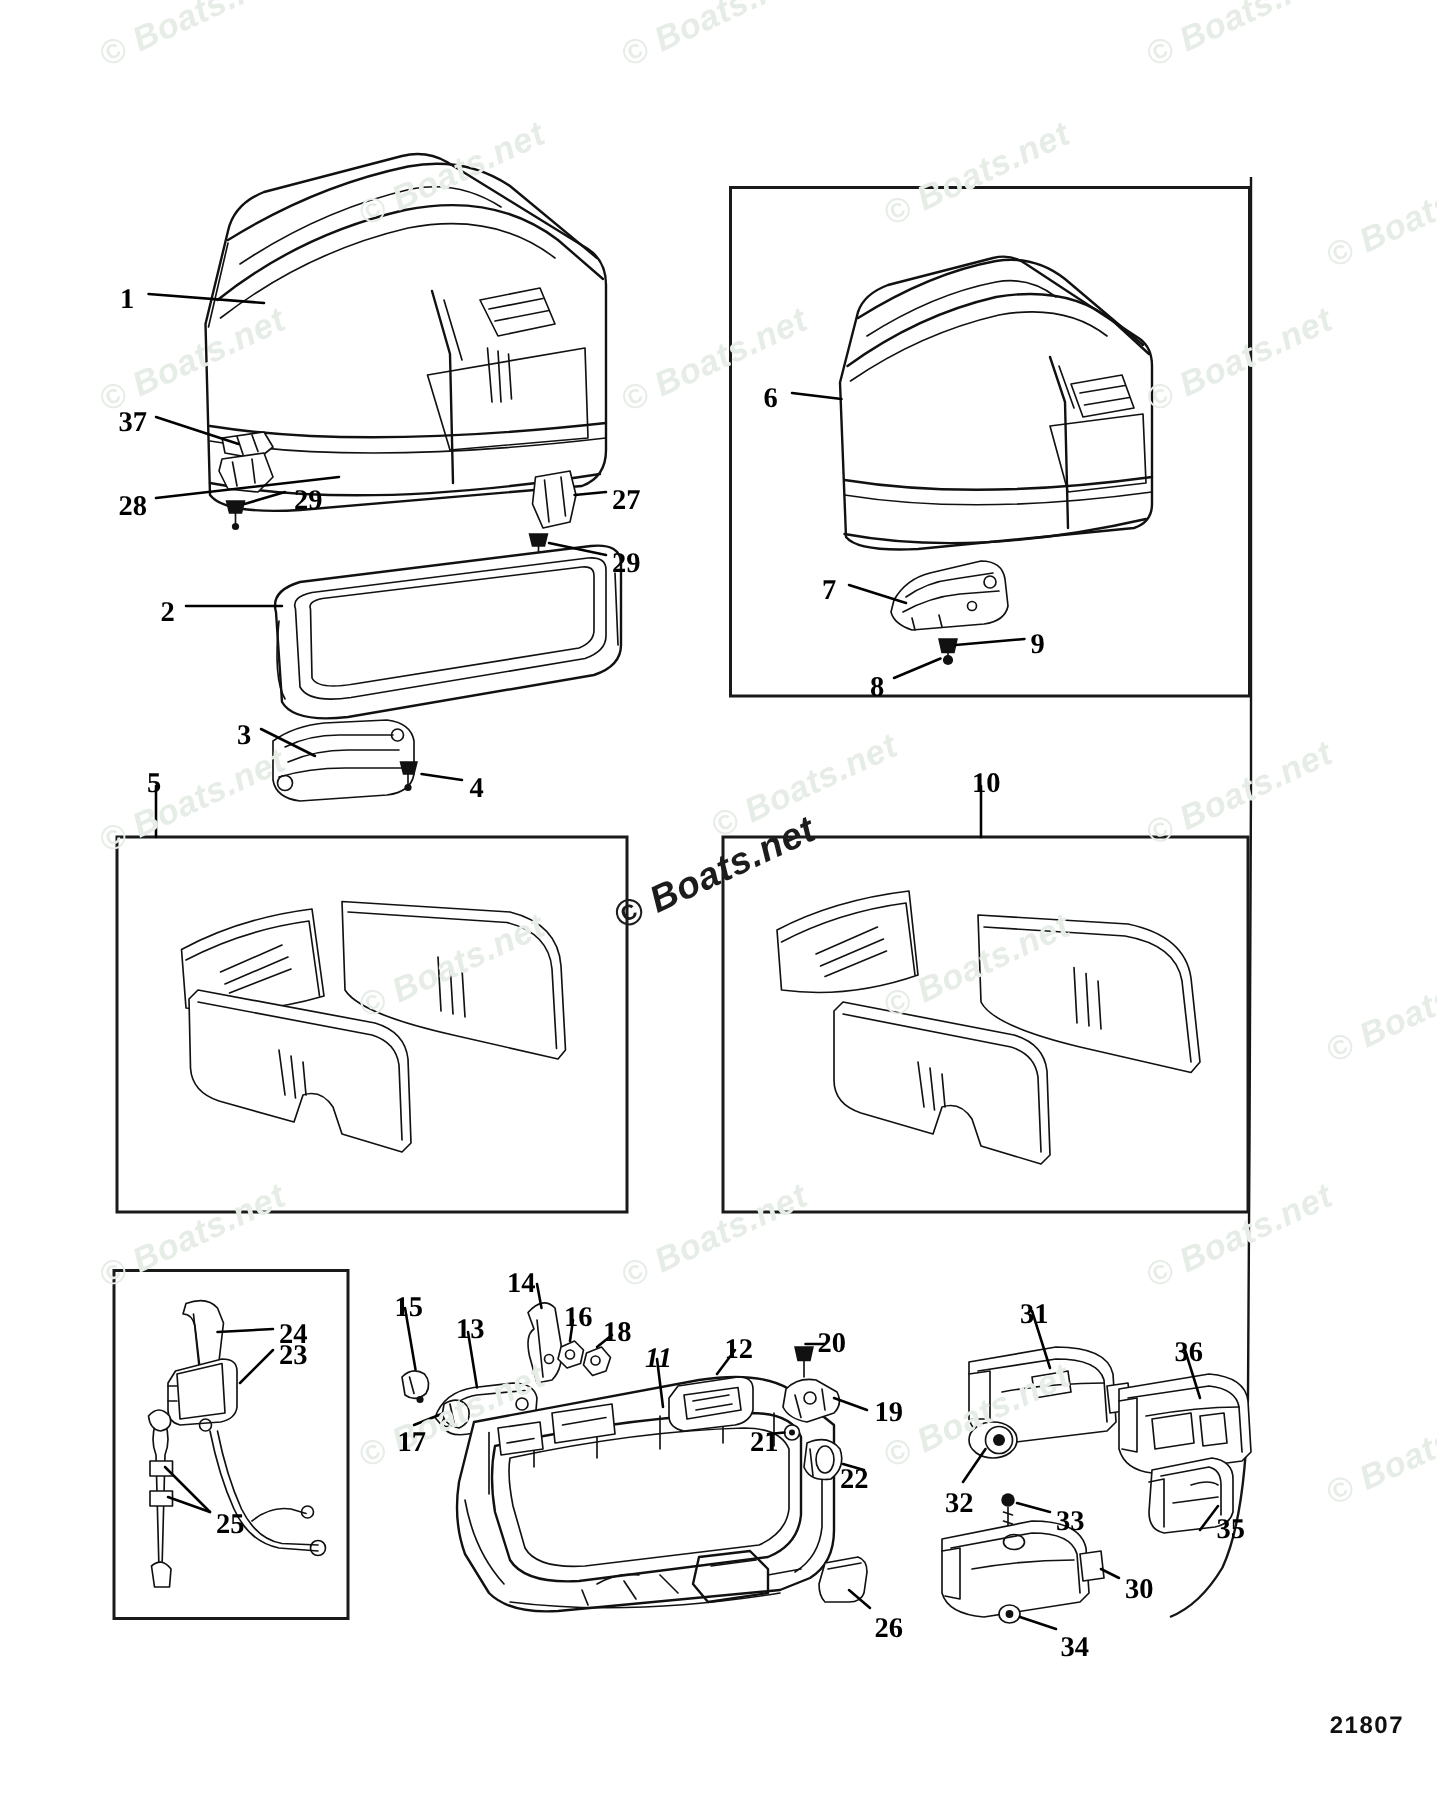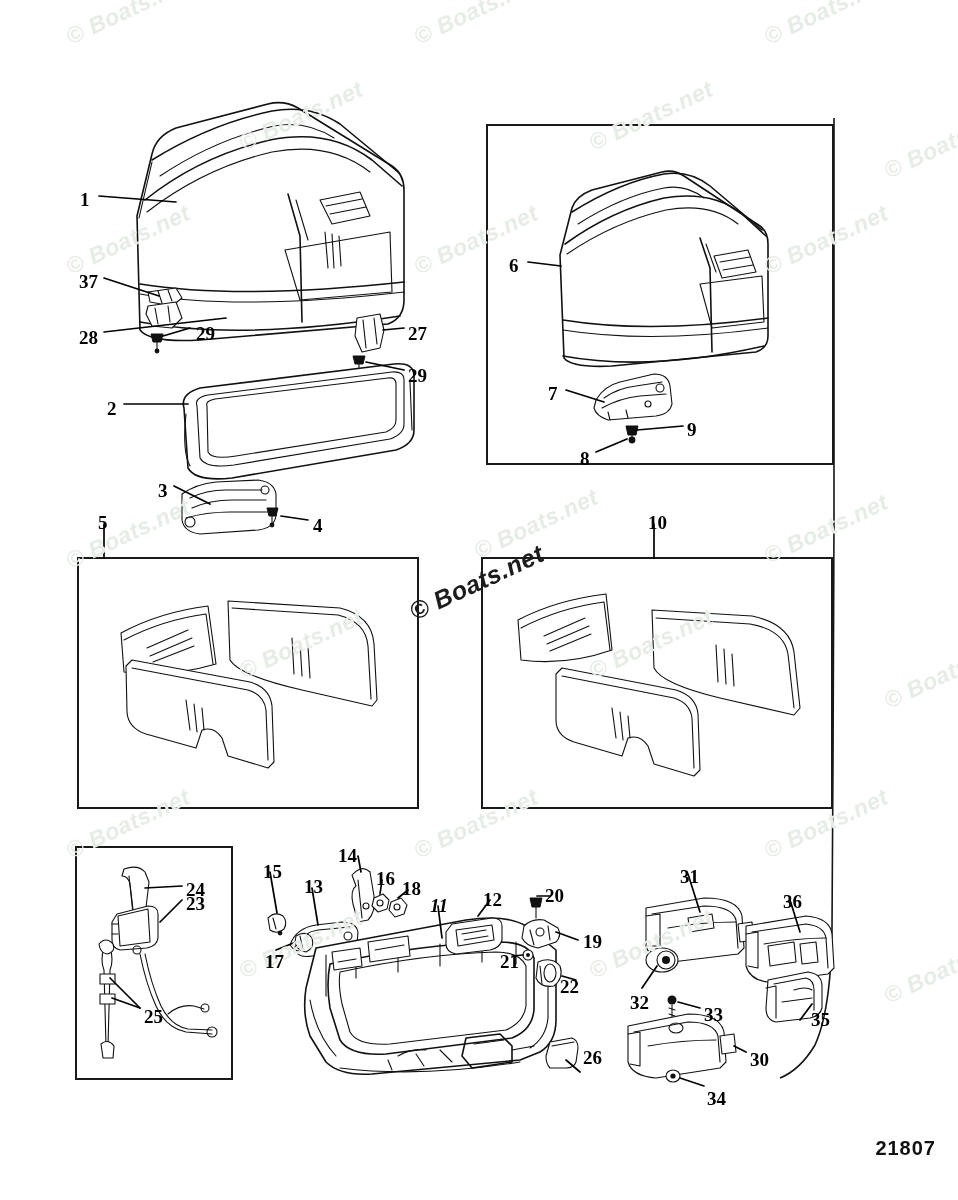--- a/index.html
+++ b/index.html
@@ -34,21 +34,21 @@
     color:#000;
     line-height:1;
     z-index:8;
     white-space:nowrap;
   }
 
   
   #diagram-id{
     position:absolute;right:22px;bottom:40px;
     font-family:"Liberation Sans", sans-serif;
-    font-weight:700;font-size:20px;color:#111;letter-spacing:1px;
+    font-weight:700;font-size:16px;color:#111;letter-spacing:1px;
     z-index:8;
   }
   .ink{fill:none;stroke:#111;stroke-width:1.6;stroke-linejoin:round;stroke-linecap:round;}
   .ink-thin{fill:none;stroke:#111;stroke-width:1.1;stroke-linejoin:round;stroke-linecap:round;}
   .lead{fill:none;stroke:#000;stroke-width:1.7;stroke-linecap:round;}
   .boxline{fill:none;stroke:#1a1a1a;stroke-width:2.0;}
   .fillw{fill:#ffffff;stroke:#111;stroke-width:1.6;stroke-linejoin:round;}
   .fillw-thin{fill:#ffffff;stroke:#111;stroke-width:1.1;stroke-linejoin:round;}
   .dark{fill:#111;stroke:#111;stroke-width:1;}
   .scanedge{fill:none;stroke:#151515;stroke-width:1.6;}
@@ -522,21 +522,21 @@
       <div class="num" style="left: 304px; top: 877px;">13</div>
       <div class="num" style="left: 376px; top: 869px;">16</div>
       <div class="num" style="left: 402px; top: 879px;">18</div>
       <div class="num" style="left: 265px; top: 952px;">17</div>
       <div class="num" style="left: 430px; top: 896px; font-style: italic;">11</div>
       <div class="num" style="left: 483px; top: 890px;">12</div>
       <div class="num" style="left: 545px; top: 886px;">20</div>
       <div class="num" style="left: 583px; top: 932px;">19</div>
       <div class="num" style="left: 500px; top: 952px;">21</div>
       <div class="num" style="left: 560px; top: 977px;">22</div>
-      <div class="num" style="left: 583px; top: 1048px; text-align: right;">26</div>
+      <div class="num" style="left: 583px; top: 1076px; text-align: right;">26</div>
       <div class="num" style="left: 186px; top: 880px;">24</div>
       <div class="num" style="left: 186px; top: 894px;">23</div>
       <div class="num" style="left: 144px; top: 1007px;">25</div>
       <div class="num" style="left: 680px; top: 867px;">31</div>
       <div class="num" style="left: 630px; top: 993px;">32</div>
       <div class="num" style="left: 704px; top: 1005px;">33</div>
       <div class="num" style="left: 750px; top: 1050px;">30</div>
       <div class="num" style="left: 707px; top: 1089px;">34</div>
       <div class="num" style="left: 783px; top: 892px;">36</div>
       <div class="num" style="left: 811px; top: 1010px;">35</div>

